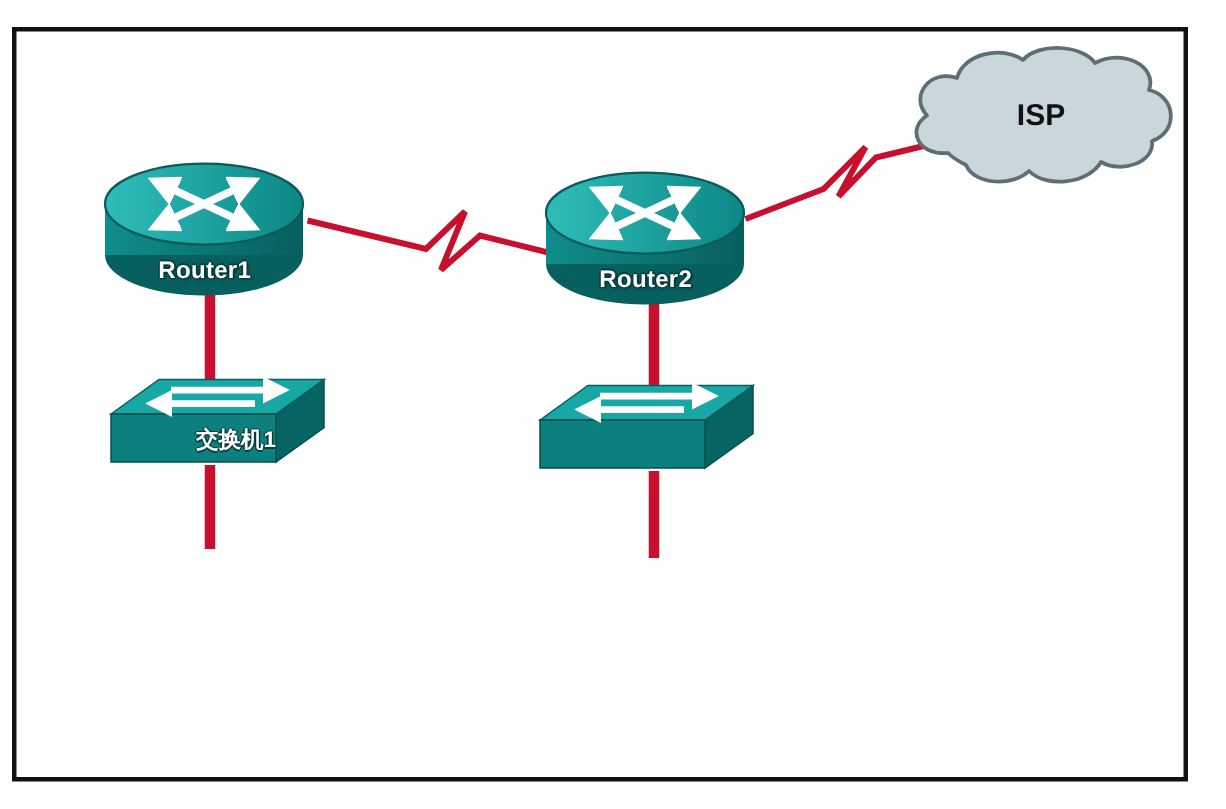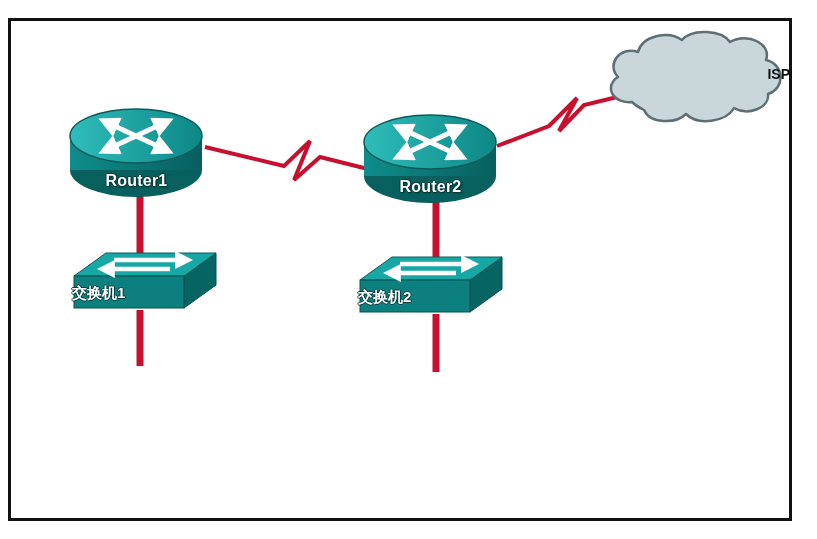--- a/index.html
+++ b/index.html
@@ -17,26 +17,26 @@
   .dev-label{
     position:absolute;left:0;right:0;text-align:center;
     color:#fff;font-weight:bold;font-size:16px;letter-spacing:.2px;
     text-shadow:1px 0 0 #053c3c,-1px 0 0 #053c3c,0 1px 0 #053c3c,0 -1px 0 #053c3c,1px 1px 2px rgba(0,0,0,.6);
   }
   #node-router1{left:64px;top:100px;width:145px;height:102px;}
   #node-router2{left:358px;top:106px;width:145px;height:102px;}
   #node-router1 .dev-label,#node-router2 .dev-label{top:72px;}
   #node-isp{left:598px;top:30px;width:192px;height:98px;}
   .cloud-label{
-    position:absolute;left:0;right:0;top:36px;text-align:right;
-    color:#111;font-weight:bold;font-size:14px;
+    position:absolute;left:0;right:0;top:36px;text-align:center;
+    color:#111;font-weight:bold;font-size:20px;
   }
   #node-switch1{left:66px;top:248px;width:152px;height:72px;}
   #node-switch2{left:352px;top:252px;width:152px;height:72px;}
-  .switch-label{position:absolute;left:6px;width:112px;top:36px;text-align:left;
+  .switch-label{position:absolute;left:6px;width:112px;top:36px;text-align:right;
     color:#fff;font-weight:bold;font-size:15px;
     text-shadow:1px 0 0 #053c3c,-1px 0 0 #053c3c,0 1px 0 #053c3c,0 -1px 0 #053c3c;}
   #node-host1{left:76px;top:350px;width:152px;height:146px;}
   #node-server{left:396px;top:356px;width:84px;height:140px;}
   .ground-label{
     position:absolute;bottom:0;text-align:center;color:#111;
     font-weight:bold;font-size:16px;
   }
   #node-host1 .ground-label{left:0;width:100px;}
   #node-server .ground-label{left:0;right:0;}
@@ -139,18 +139,17 @@
         <marker id="s2m" viewBox="0 0 10 10" refX="6" refY="5" markerWidth="4" markerHeight="4" orient="auto-start-reverse">
           <path d="M0,0 L10,5 L0,10 Z" fill="#fff"></path>
         </marker>
       </defs>
       <polygon points="118,28 150,5 150,37 118,60" fill="#066463" stroke="#05504f" stroke-width="1"></polygon>
       <polygon points="8,28 40,5 150,5 118,28" fill="#17a7a4" stroke="#0a5c5b" stroke-width="1"></polygon>
       <rect x="8" y="28" width="110" height="32" fill="#0c807f" stroke="#05504f" stroke-width="1"></rect>
       <line x1="48" y1="12" x2="120" y2="12" stroke="#fff" stroke-width="4.5" marker-end="url(#s2m)"></line>
       <line x1="38" y1="21" x2="104" y2="21" stroke="#fff" stroke-width="4.5" marker-start="url(#s2m)"></line>
     </svg>
-    <span class="switch-label">交换机2</span>
   </div>
 
 
 
 </div>
 
 </body></html>

